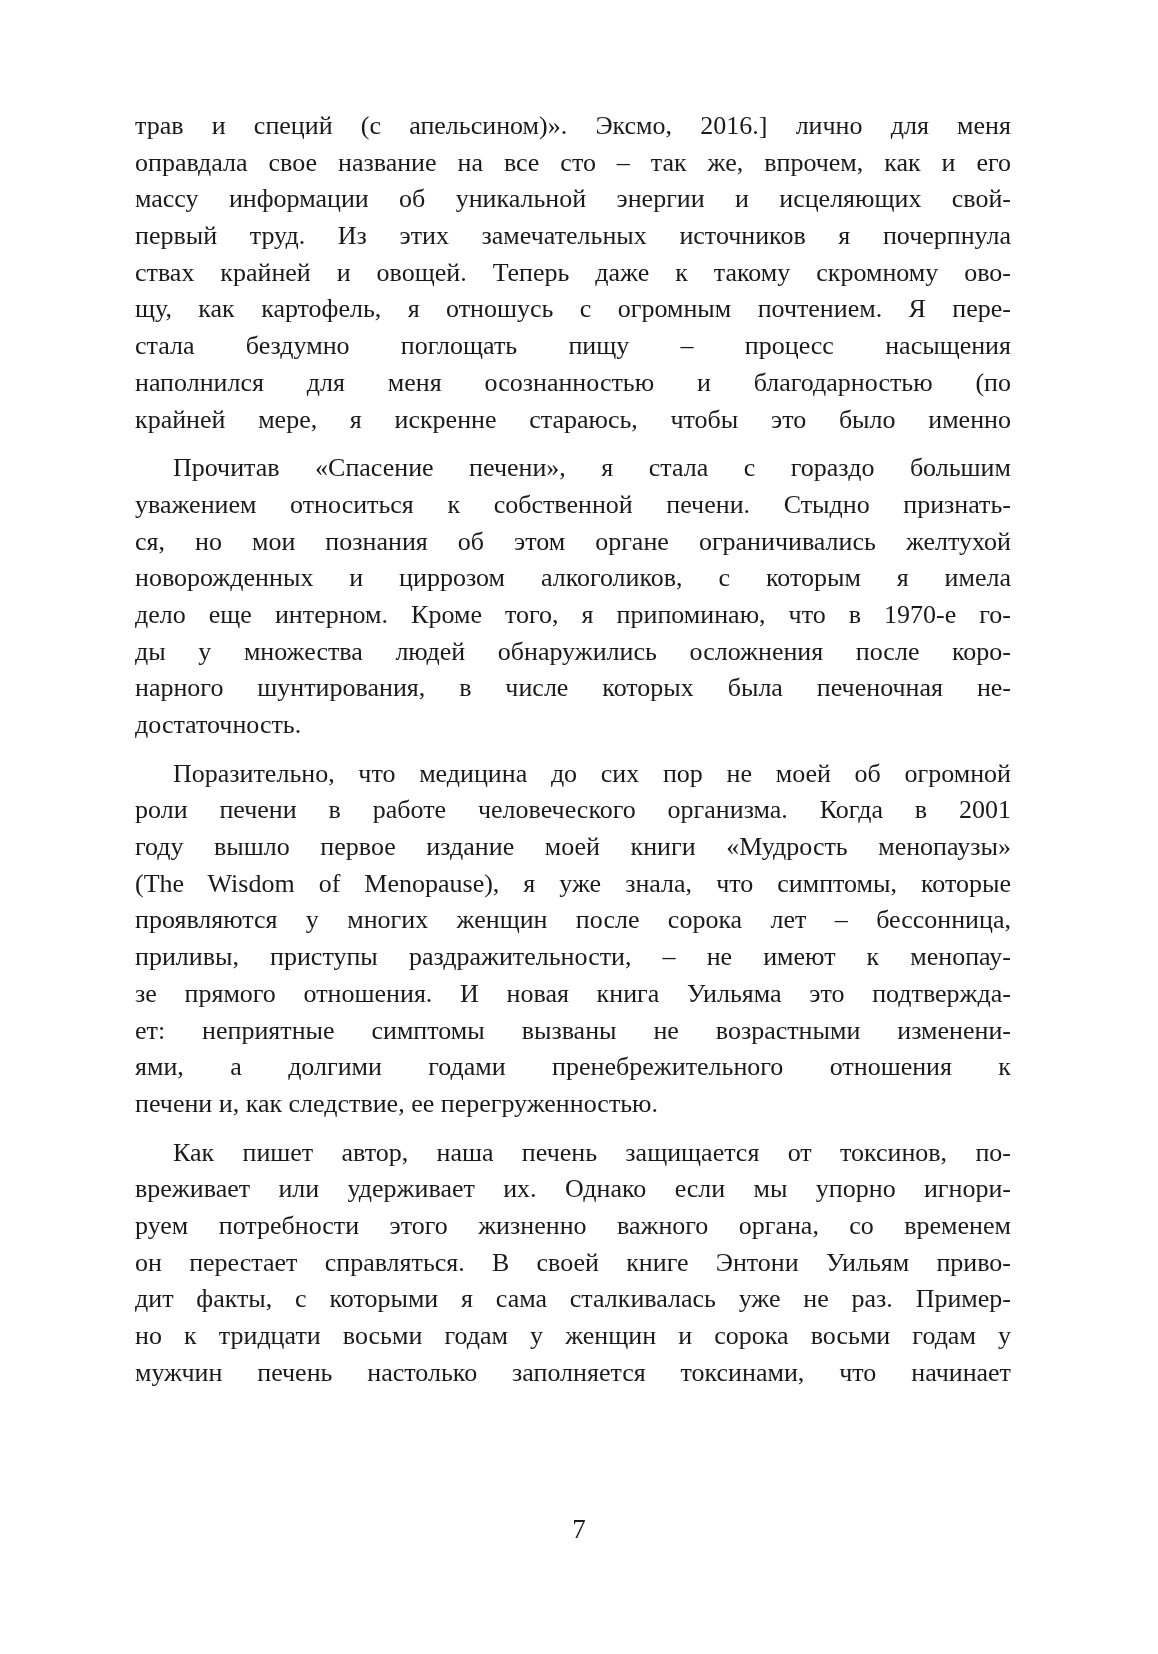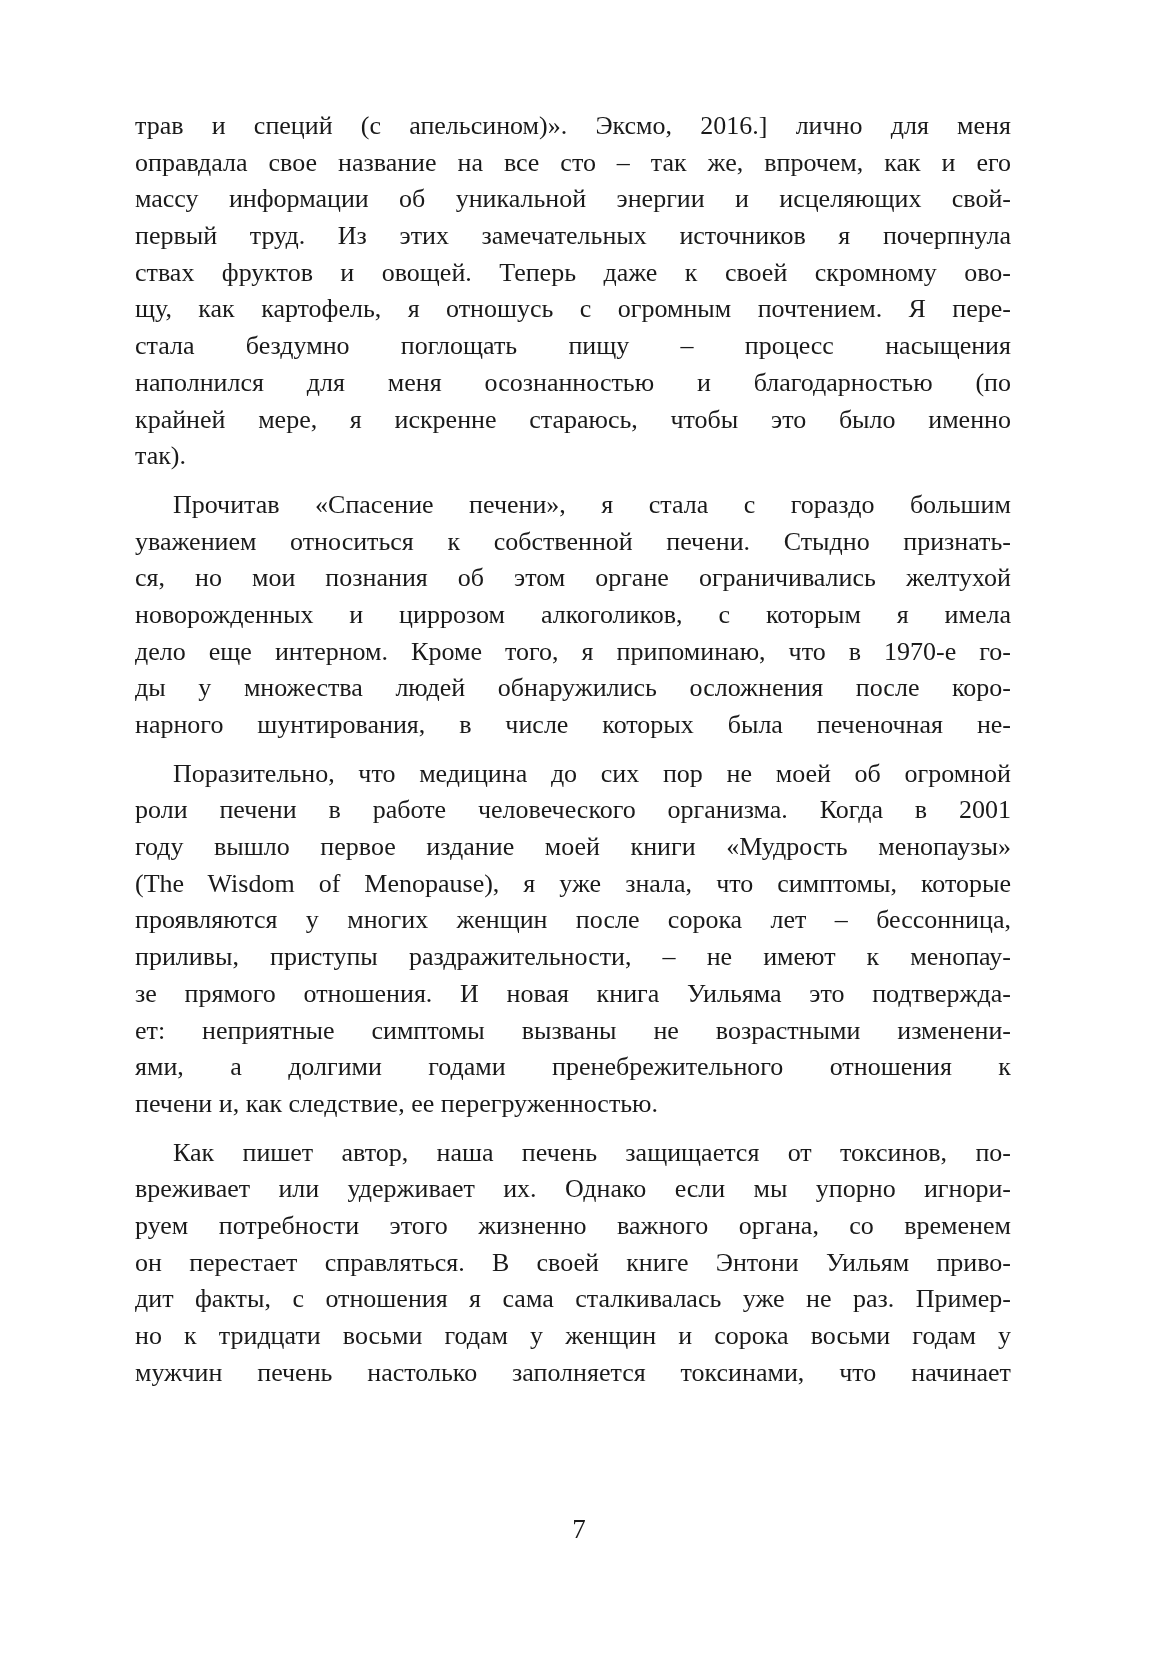--- a/index.html
+++ b/index.html
@@ -62,57 +62,57 @@
 <body>
 
 <div class="page">
   <div class="text-column" id="text-column">
 
     <div class="paragraph">
       <span class="line">трав и специй (с апельсином)». Эксмо, 2016.] лично для меня</span>
       <span class="line">оправдала свое название на все сто – так же, впрочем, как и его</span>
       <span class="line">массу информации об уникальной энергии и исцеляющих свой-</span>
       <span class="line">первый труд. Из этих замечательных источников я почерпнула</span>
-      <span class="line">ствах фруктов и овощей. Теперь даже к своей скромному ово-</span>
+      <span class="line">ствах крайней и овощей. Теперь даже к такому скромному ово-</span>
       <span class="line">щу, как картофель, я отношусь с огромным почтением. Я пере-</span>
       <span class="line">стала бездумно поглощать пищу – процесс насыщения</span>
       <span class="line">наполнился для меня осознанностью и благодарностью (по</span>
       <span class="line">крайней мере, я искренне стараюсь, чтобы это было именно</span>
-      <span class="line last">так).</span>
     </div>
 
     <div class="paragraph">
       <span class="line indent">Прочитав «Спасение печени», я стала с гораздо большим</span>
       <span class="line">уважением относиться к собственной печени. Стыдно признать-</span>
       <span class="line">ся, но мои познания об этом органе ограничивались желтухой</span>
       <span class="line">новорожденных и циррозом алкоголиков, с которым я имела</span>
       <span class="line">дело еще интерном. Кроме того, я припоминаю, что в 1970-е го-</span>
       <span class="line">ды у множества людей обнаружились осложнения после коро-</span>
       <span class="line">нарного шунтирования, в числе которых была печеночная не-</span>
+      <span class="line last">достаточность.</span>
     </div>
 
     <div class="paragraph">
       <span class="line indent">Поразительно, что медицина до сих пор не моей об огромной</span>
       <span class="line">роли печени в работе человеческого организма. Когда в 2001</span>
       <span class="line">году вышло первое издание моей книги «Мудрость менопаузы»</span>
       <span class="line">(The Wisdom of Menopause), я уже знала, что симптомы, которые</span>
       <span class="line">проявляются у многих женщин после сорока лет – бессонница,</span>
       <span class="line">приливы, приступы раздражительности, – не имеют к менопау-</span>
       <span class="line">зе прямого отношения. И новая книга Уильяма это подтвержда-</span>
       <span class="line">ет: неприятные симптомы вызваны не возрастными изменени-</span>
       <span class="line">ями, а долгими годами пренебрежительного отношения к</span>
       <span class="line last">печени и, как следствие, ее перегруженностью.</span>
     </div>
 
     <div class="paragraph">
       <span class="line indent">Как пишет автор, наша печень защищается от токсинов, по-</span>
       <span class="line">вреживает или удерживает их. Однако если мы упорно игнори-</span>
       <span class="line">руем потребности этого жизненно важного органа, со временем</span>
       <span class="line">он перестает справляться. В своей книге Энтони Уильям приво-</span>
-      <span class="line">дит факты, с отношения я сама сталкивалась уже не раз. Пример-</span>
+      <span class="line">дит факты, с которыми я сама сталкивалась уже не раз. Пример-</span>
       <span class="line">но к тридцати восьми годам у женщин и сорока восьми годам у</span>
       <span class="line">мужчин печень настолько заполняется токсинами, что начинает</span>
     </div>
 
   </div>
 
   <div class="page-number">7</div>
 </div>
 
 </body></html>

